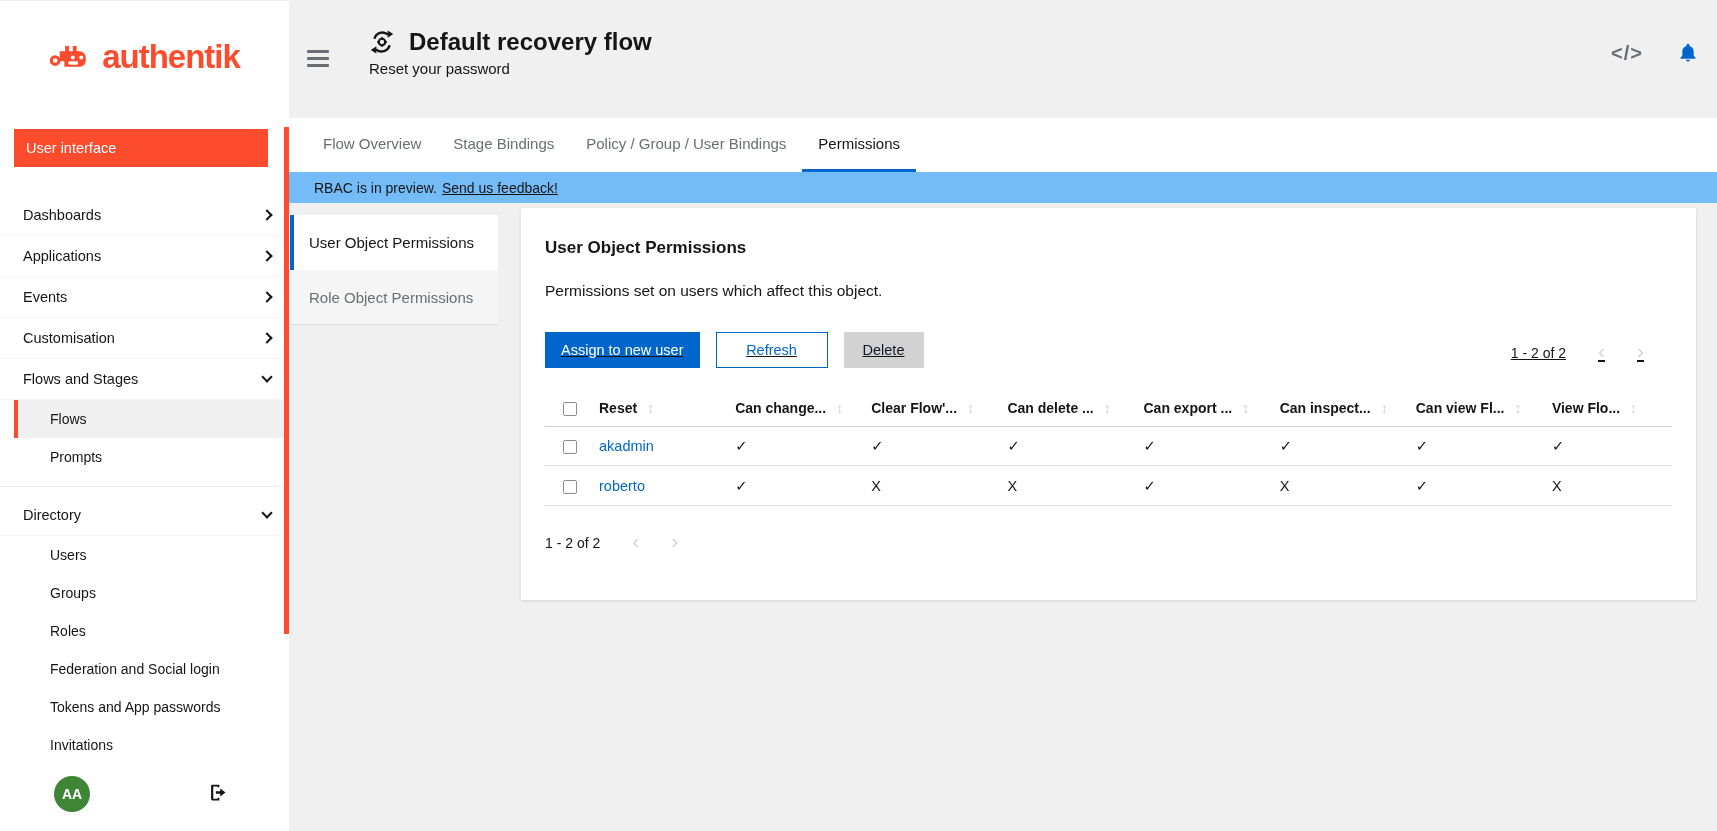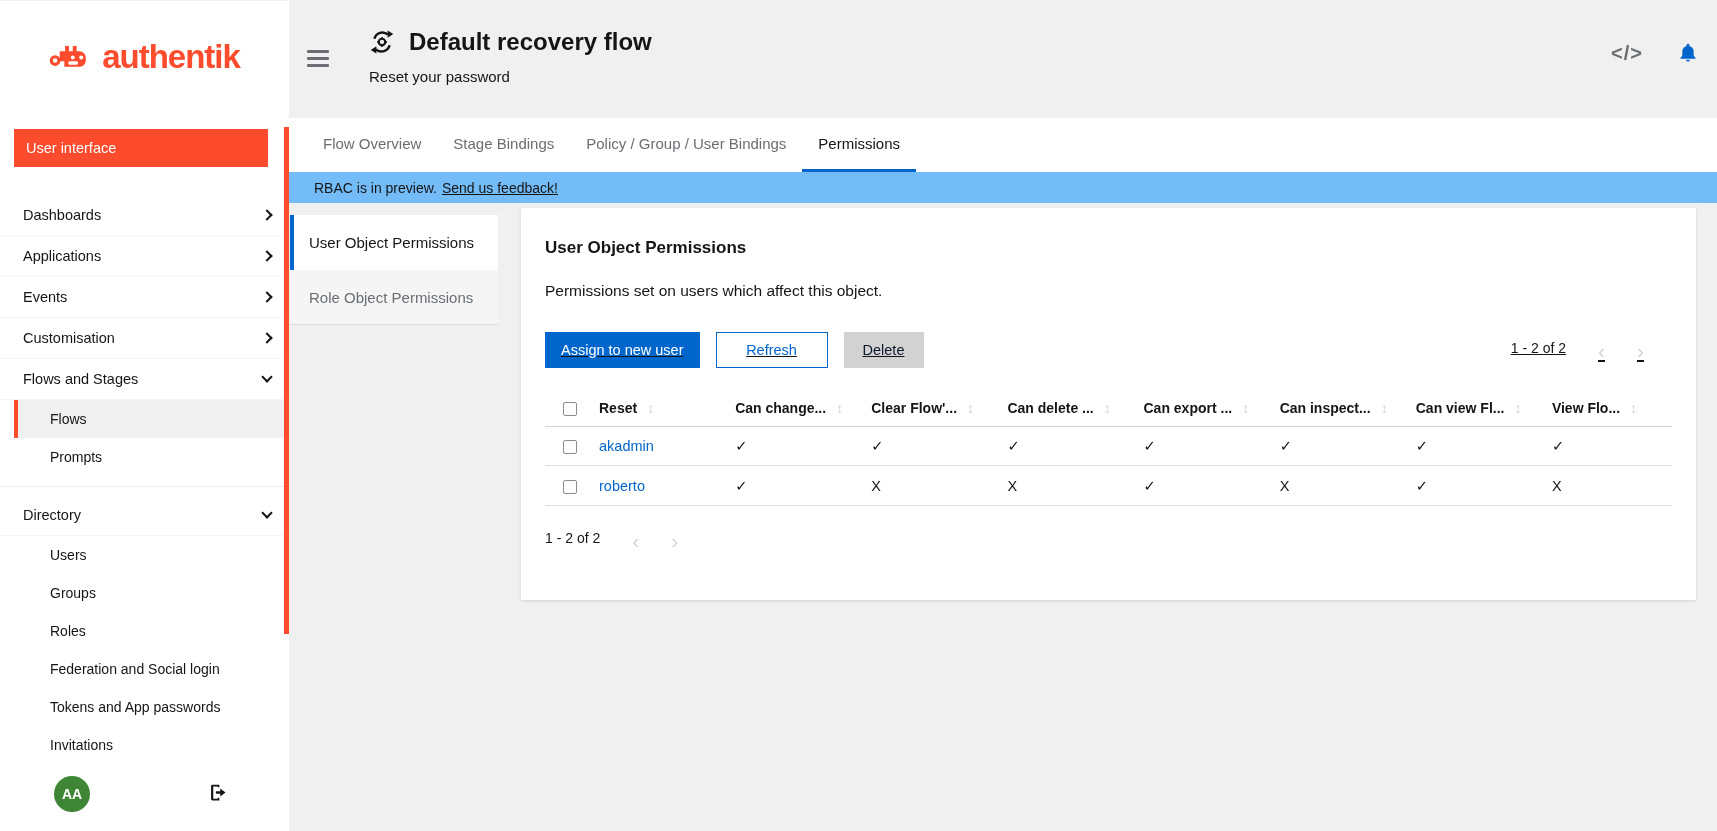--- a/index.html
+++ b/index.html
@@ -30,21 +30,21 @@
 
   
   .main { position:absolute; left:289px; top:0; width:1428px; height:831px; }
   .topbar { height:118px; background:#f0f0f0; display:flex; }
   .hamburger { margin:50px 0 0 18px; display:flex; flex-direction:column; gap:4px; width:22px; height:18px;
                cursor:pointer; background:none; border:none; padding:0; }
   .hamburger span { display:block; height:3px; background:#6a6e73; border-radius:1px; }
   .titleblock { margin-left:40px; padding-top:28px; }
   .titlerow { display:flex; align-items:center; gap:14px; }
   .titlerow h1 { margin:0; font-size:24px; font-weight:600;text-align:center; }
-  .subtitle { margin-top:12px; font-size:15px; }
+  .subtitle { margin-top:4px; font-size:15px; }
   .topbar-icons { margin-left:auto; display:flex; align-items:flex-start; gap:34px; padding:42px 18px 0 0; }
   .code-icon { color:#6a6e73; font-weight:bold; font-size:20px; letter-spacing:1px; cursor:pointer; }
   .bell-btn { background:none; border:none; padding:0; cursor:pointer; }
 
   .tabbar { height:54px; background:#fff; display:flex; padding-left:18px; }
   .tab { padding:0 16px; display:flex; align-items:center; font-size:15px; color:#6a6e73;
          cursor:pointer; border-bottom:3px solid transparent; }
   .tab.active { color:#151515; border-bottom-color:#0066cc; }
 
   .banner { height:31px; background:#73bcf7; display:flex; align-items:center; padding-left:25px; font-size:14px; }
@@ -62,21 +62,21 @@
   .card h3 { margin:4px 0 0; font-size:17px; font-weight:bold; }
   .card .desc { margin:24px 0 0; font-size:15.5px; }
 
   .toolbar { margin-top:32px; display:flex; align-items:center;text-decoration:underline; }
   .btns { display:flex; gap:16px; }
   .btn { font-size:14.5px; border:none; cursor:pointer; padding:0 16px; height:36px; font-family:inherit; }
   .btn-primary { background:#0066cc; color:#fff; min-width:152px; }
   .btn-secondary { background:#fff; color:#0066cc; border:1px solid #0066cc; min-width:112px; }
   .btn-disabled { background:#d2d2d2; color:#0f172a; min-width:80px; cursor:default; }
 
-  .pagination { margin-left:auto; display:flex; align-items:flex-start; font-size:14px; padding-right:28px; }
+  .pagination { margin-left:auto; display:flex; align-items:flex-end; font-size:14px; padding-right:28px; }
   .pag-chev { color:#d2d2d2; font-size:21px; margin-left:32px; line-height:1; cursor:default;
               background:none; border:none; padding:0; font-family:inherit; }
   .pagination.bottom { margin-top:24px; }
 
   table.perm-table { margin-top:22px; width:100%; border-collapse:collapse; table-layout:fixed; }
   .perm-table th { text-align:left; font-size:14px; font-weight:bold; padding:10px 6px 10px 16px;
                    border-bottom:1px solid #d2d2d2; white-space:nowrap; overflow:hidden; }
   .perm-table td { font-size:14.5px; padding:11px 6px 11px 16px; border-bottom:1px solid #e0e0e0; white-space:nowrap; }
   .col-cb { width:38px; }
   .perm-table th.cb-cell, .perm-table td.cb-cell { padding-left:18px; }

